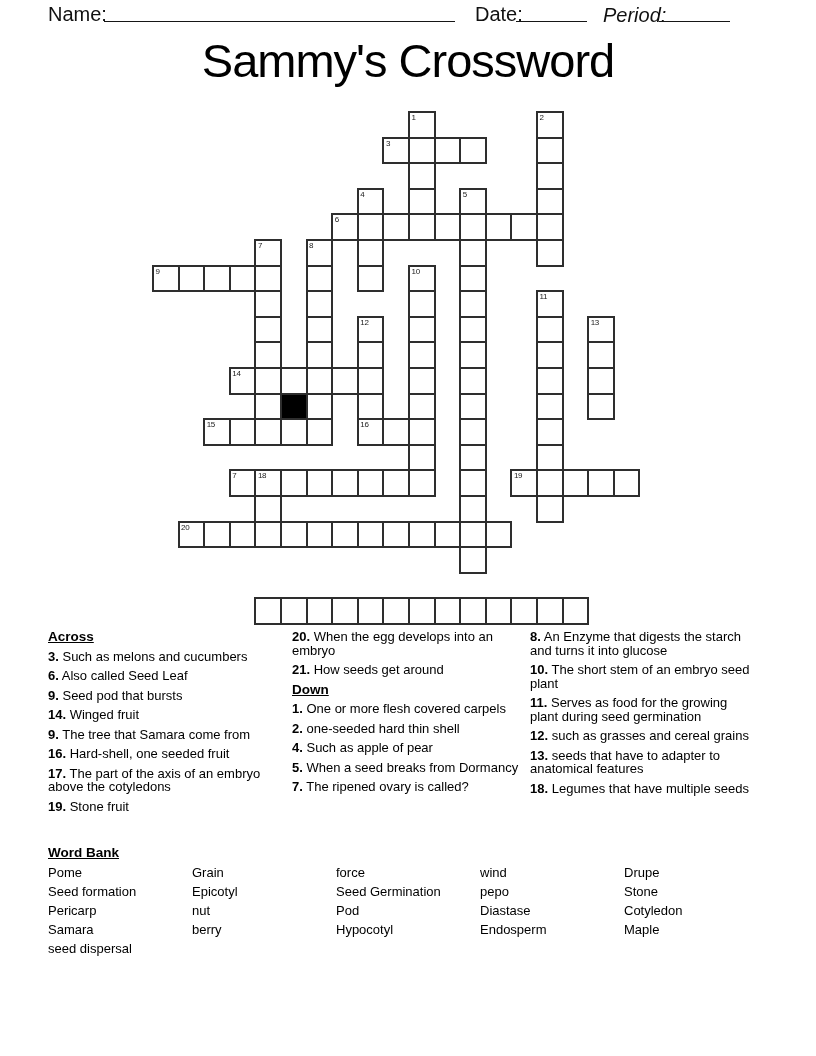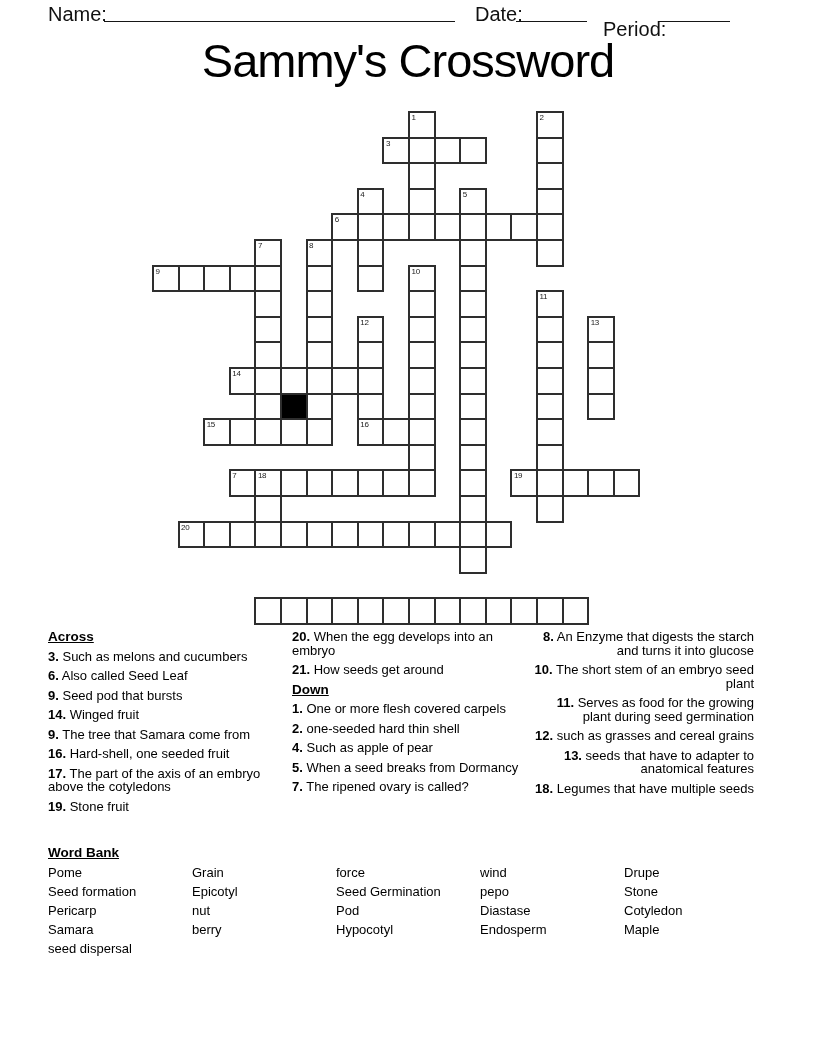--- a/index.html
+++ b/index.html
@@ -8,21 +8,21 @@
     font-family:"Liberation Sans","DejaVu Sans",sans-serif;color:#000;
     overflow:hidden;
   }
   
   .hdr-label{position:absolute;font-size:20px;line-height:18px;color:#111;}
   .hline{position:absolute;height:16px;border-bottom:1.6px solid #161616;}
   #name-label{left:48px;top:5px;}
   #name-line{left:104px;top:5px;width:351px;}
   #date-label{left:475px;top:5px;}
   #date-line{left:516px;top:5px;width:71px;}
-  #period-label{left:603px;top:20px;}
+  #period-label{left:603px;top:6px;font-style:italic;}
   #period-line{left:659px;top:5px;width:71px;}
   
   #title{
     position:absolute;left:0;right:0;top:33px;text-align:center;
     font-size:47px;line-height:56px;font-weight:500;letter-spacing:-1px;color:#000;
   }
   
   #grid{position:absolute;left:152px;top:111px;width:489px;height:514px;}
   .cell{
     position:absolute;box-sizing:border-box;width:27.6px;height:27.6px;
@@ -30,21 +30,21 @@
   }
   .cell.black{background:#000;}
   .cell .num{
     position:absolute;top:0;left:1.5px;font-size:8px;line-height:10px;color:#222;
     letter-spacing:-0.3px;
   }
   
   .clue-col{position:absolute;top:630px;font-size:13px;line-height:13.5px;}
   #clue-col-0{left:48px;width:237px;}
   #clue-col-1{left:292px;width:228px;}
-  #clue-col-2{left:530px;width:224px;text-align:right;}
+  #clue-col-2{left:530px;width:224px;}
   .clue{margin:0 0 6px 0;}
   .clue b{font-weight:bold;}
   .clue-heading{
     font-weight:bold;text-decoration:underline;font-size:13.5px;margin:0 0 6px 0;
   }
   
   #wordbank-heading{
     position:absolute;left:48px;top:845px;font-size:13.5px;font-weight:bold;
     text-decoration:underline;
   }

